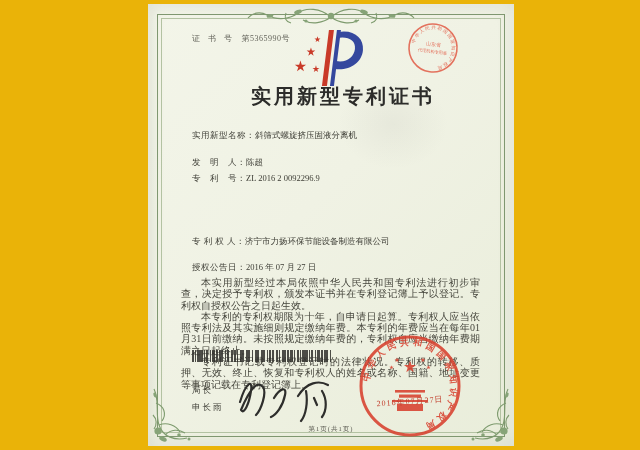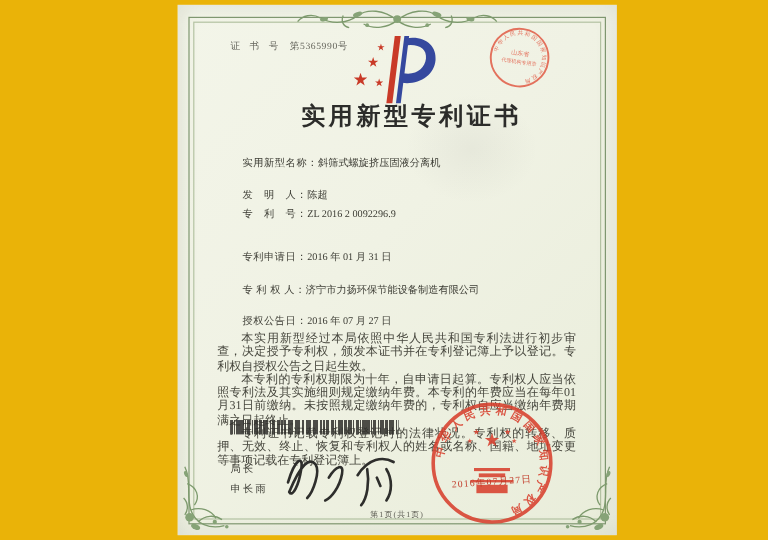--- a/index.html
+++ b/index.html
@@ -15,21 +15,21 @@
   }
   .frame-outer{position:absolute;left:9px;top:10px;right:9px;bottom:9px;border:1.5px solid #7f9770;}
   .frame-inner{position:absolute;left:13px;top:14px;right:13px;bottom:13px;border:1px solid #b3c2a2;}
   .smudge{position:absolute;left:190px;top:75px;width:110px;height:90px;border-radius:50%;
     background:radial-gradient(closest-side,rgba(120,120,115,.08),rgba(120,120,115,0));}
   .cert-no{position:absolute;left:44px;top:29px;font-size:8px;color:#63635a;letter-spacing:.5px;white-space:nowrap;}
   .cert-no .lbl{letter-spacing:3px;margin-right:4px;}
   .logo{position:absolute;left:50%;top:24px;transform:translateX(-54%);width:76px;height:62px;}
   .title{position:absolute;left:0;right:0;top:79px;text-align:center;font-size:20px;font-weight:bold;
     color:#2c2c2a;letter-spacing:3px;margin-left:24px;}
-  .row{position:absolute;left:44px;right:26px;font-size:8.5px;color:#3d3d35;white-space:nowrap;margin-left:10px;}
+  .row{position:absolute;left:44px;right:26px;font-size:8.5px;color:#3d3d35;white-space:nowrap;}
   .row .lbl{letter-spacing:.5px;}
   .r0{top:126px;} .r1{top:153px;} .r2{top:169px;} .r3{top:205px;} .r4{top:232px;} .r5{top:258px;}
   .body-text{position:absolute;left:33px;right:34px;top:273px;font-size:10px;line-height:11.3px;
     color:#46463d;text-align:justify;}
   .body-text p{margin:0;text-indent:2em;}
   .barcode{position:absolute;left:44px;top:346px;width:140px;height:12px;
     background:
       repeating-linear-gradient(90deg,#30302c 0 1px,transparent 1px 3px),
       repeating-linear-gradient(90deg,#30302c 0 2px,transparent 2px 7px),
       repeating-linear-gradient(90deg,#30302c 0 1px,transparent 1px 5px);
@@ -141,23 +141,20 @@
 
     <div class="row r0">
       <span class="lbl">实用新型名称：</span><span>斜筛式螺旋挤压固液分离机</span>
     </div>
     <div class="row r1">
       <span class="lbl">发　明　人：</span><span>陈超</span>
     </div>
     <div class="row r2">
       <span class="lbl">专　利　号：</span><span>ZL 2016 2 0092296.9</span>
     </div>
-    <div class="row r3">
-      <span class="lbl">专利申请日：</span><span>2016 年 01 月 31 日</span>
-    </div>
     <div class="row r4">
       <span class="lbl">专 利 权 人：</span><span>济宁市力扬环保节能设备制造有限公司</span>
     </div>
     <div class="row r5">
       <span class="lbl">授权公告日：</span><span>2016 年 07 月 27 日</span>
     </div>
 
     <div class="body-text">
       <p>本实用新型经过本局依照中华人民共和国专利法进行初步审查，决定授予专利权，颁发本证书并在专利登记簿上予以登记。专利权自授权公告之日起生效。</p>
       <p>本专利的专利权期限为十年，自申请日起算。专利权人应当依照专利法及其实施细则规定缴纳年费。本专利的年费应当在每年01月31日前缴纳。未按照规定缴纳年费的，专利权自应当缴纳年费期满之日起终止。</p>

